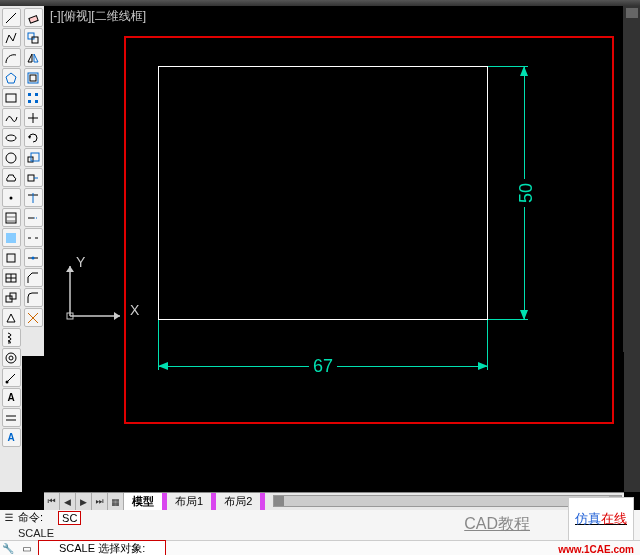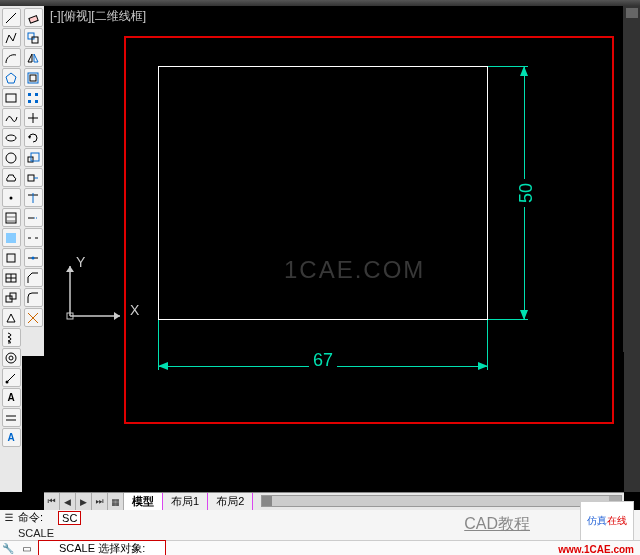--- a/index.html
+++ b/index.html
@@ -85,21 +85,21 @@
     left: 0; top: 20px; width: 100%; height: 1px;
     background: #00e0b0;
   }
   .dim-h-ext {
     position: absolute;
     top: -26px; width: 1px; height: 50px;
     background: #00e0b0;
   }
   .dim-h-txt {
     position: absolute;
-    left: 50%; top: 4px;
+    left: 50%; top: 10px;
     transform: translateX(-50%);
     color: #00e0b0;
     font-size: 18px;
     font-family: Arial;
     background: #000;
     padding: 0 4px;
   }
   .dim-h-arrow {
     position: absolute;
     top: 16px;
@@ -180,21 +180,21 @@
   }
   .nav-btn {
     width: 16px;
     border-right: 1px solid #aaa;
     background: #ddd;
     display: flex; align-items: center; justify-content: center;
     color: #333; font-size: 9px;
   }
   .tab {
     padding: 0 8px;
-    border-right: 1px solid #d946ef;
+    border-right: 5px solid #d946ef;
     display: flex; align-items: center;
     background: #eee;
     cursor: pointer;
   }
   .tab.active { background: #fff; font-weight: bold; }
   .tabs-scroll {
     flex: 1;
     margin: 2px 2px 2px 8px;
     height: 12px;
     background: #ccc;
@@ -254,21 +254,22 @@
     position: absolute;
     right: 110px; bottom: 20px;
     color: #888; font-size: 16px; text-decoration: underline;
   }
   .brand2 {
     position: absolute;
     right: 6px; bottom: 14px;
     background: #fff;
     border: 1px solid #ccc;
     padding: 12px 6px;
-    font-size: 10px;
+    font-size: 13px;
+    text-decoration: underline;
   }
   .brand2 .b1 { color: #1e5fd6; }
   .brand2 .b2 { color: #d00; }
   .brand-url {
     position: absolute;
     right: 6px; bottom: 0px;
     color: #d00; font-size: 10px;
     font-weight: bold;
   }
   .vscroll {
@@ -502,21 +503,20 @@
       </div>
   </div>
 
   <div class="canvas">
     <div class="view-label">[-][俯视][二维线框]</div>
 
     <div class="red-frame"></div>
 
     <div class="white-rect"></div>
 
-    <div class="watermark">1CAE.COM</div>
 
     <div class="dim-h">
       <div class="dim-h-ext" style="left:0"></div>
       <div class="dim-h-ext" style="right:0"></div>
       <div class="dim-h-line"></div>
       <div class="dim-h-arrow" style="left:0;border-right:10px solid #00e0b0"></div>
       <div class="dim-h-arrow" style="right:0;border-left:10px solid #00e0b0"></div>
       <div class="dim-h-txt">67</div>
     </div>
 

